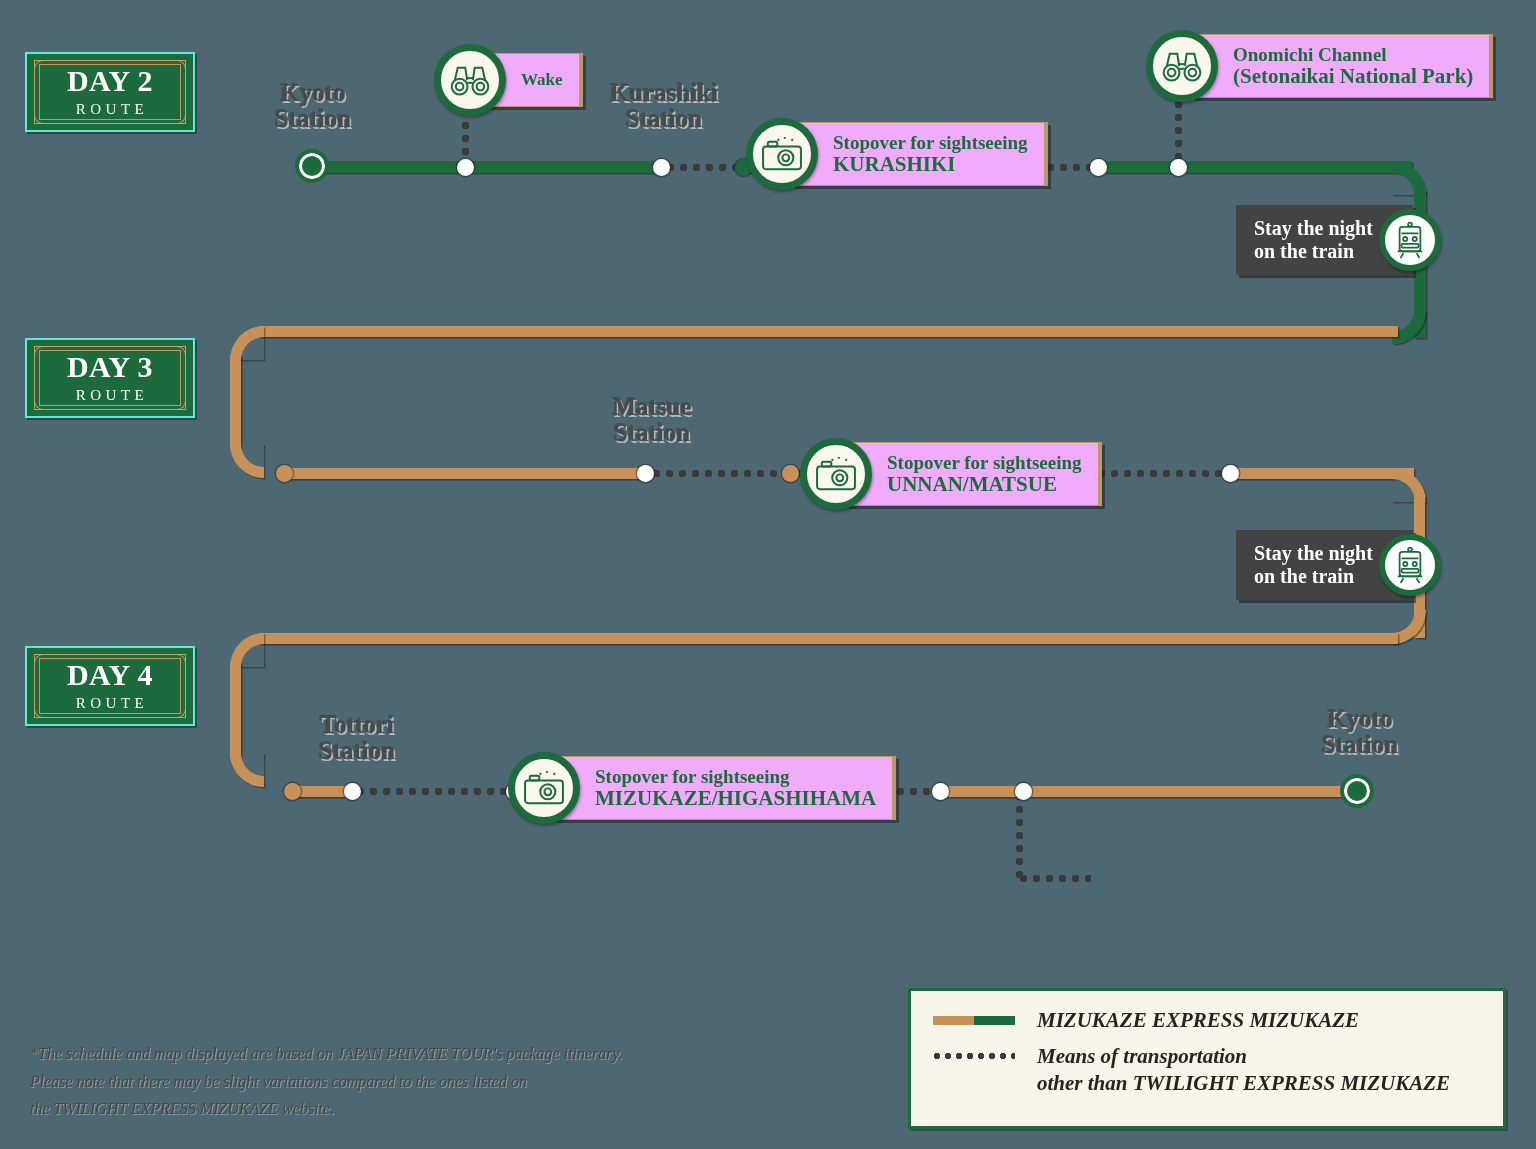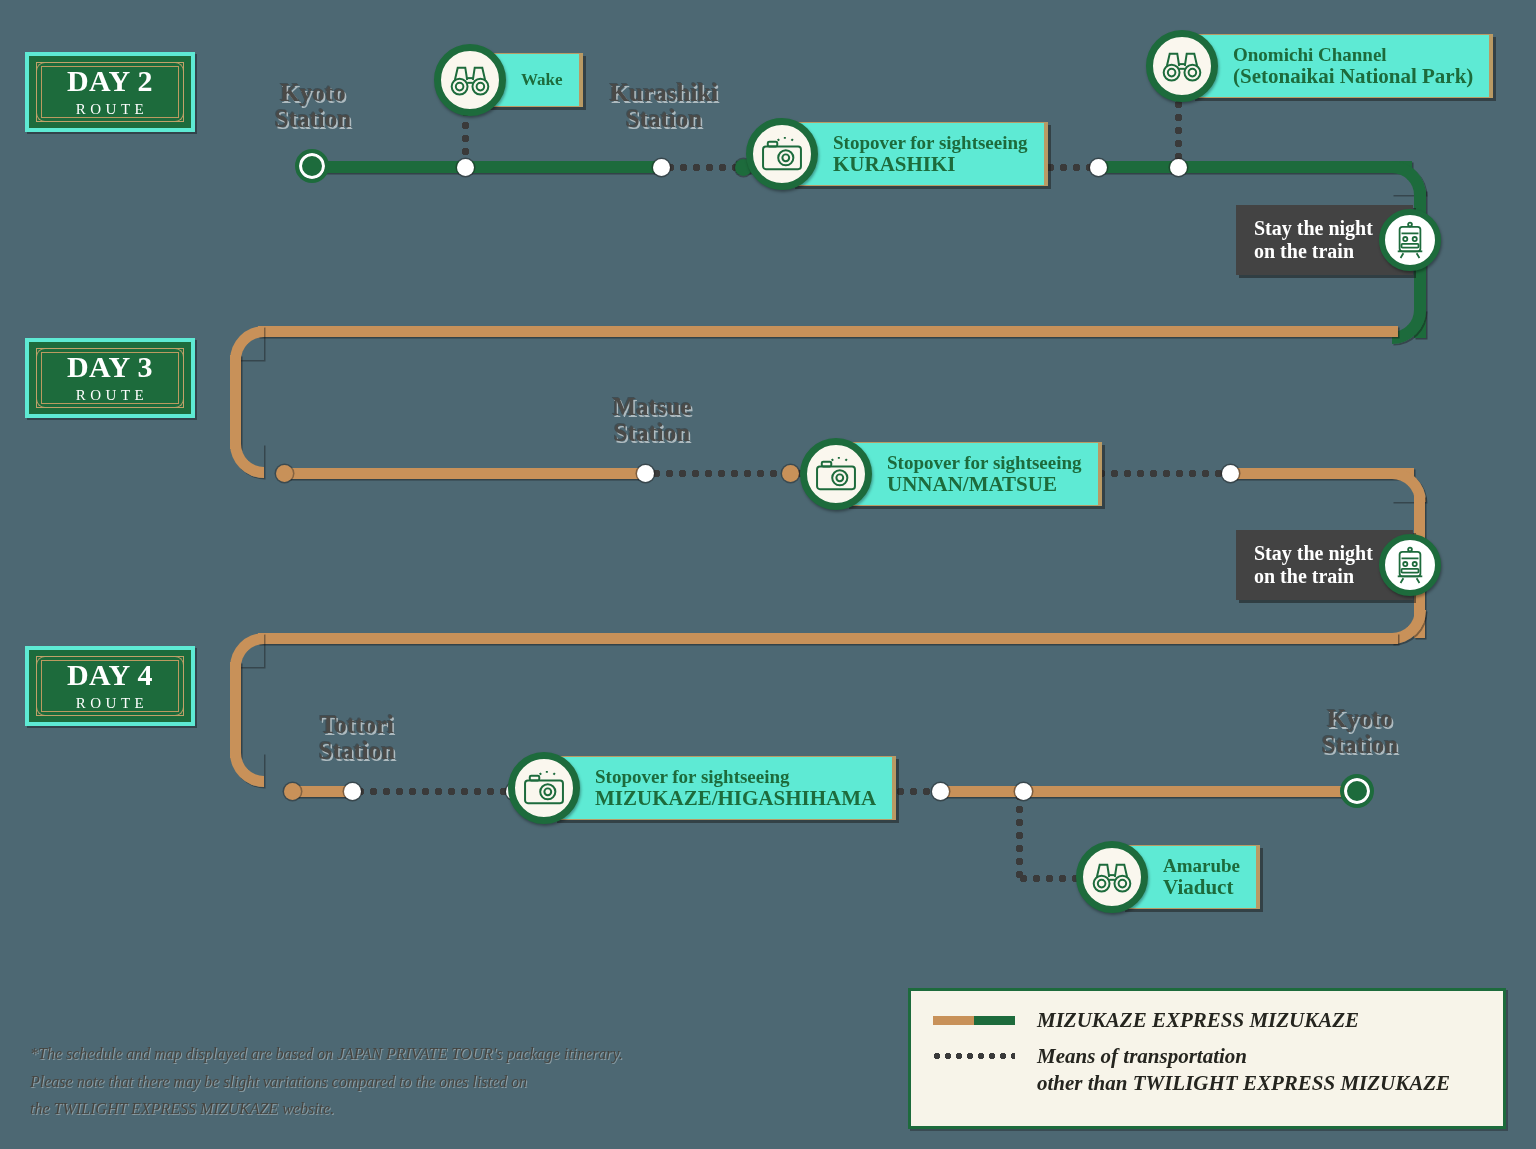--- a/index.html
+++ b/index.html
@@ -9,21 +9,21 @@
     font-family: "Liberation Serif", "DejaVu Serif", serif;
     overflow: hidden;
   }
   #stage { position: relative; width: 1536px; height: 1149px; }
 
   
   .day-badge {
     position: absolute;
     width: 170px; height: 80px;
     background: #1d6b3c;
-    border: 4px solid #5eead4;
+    border: 2px solid #5eead4;
     display: flex; flex-direction: column;
     align-items: center; justify-content: center;
     box-shadow: 2px 2px 0 rgba(0,0,0,.35);
   }
   .day-badge .frame {
     position: absolute; left: 7px; top: 6px; right: 7px; bottom: 6px;
     border: 1.5px solid #c2a169;
   }
   .day-badge .frame2 {
     position: absolute; left: 12px; top: 10px; right: 12px; bottom: 10px;
@@ -122,21 +122,21 @@
     z-index: 9;
   }
   .info-card .disc {
     width: 72px; height: 72px; border-radius: 50%;
     background: #faf7ee; border: 7px solid #1d6b3c;
     display: flex; align-items: center; justify-content: center;
     position: relative; z-index: 3; flex: 0 0 auto;
     box-shadow: 1px 2px 3px rgba(0,0,0,.35);
   }
   .info-card .panel {
-    background: #5eead4;
+    background: #f0abfc;
     border: 1px solid #b99a64;
     border-right-width: 4px;
     margin-left: -26px; padding: 9px 16px 9px 40px;
     min-height: 54px;
     display: flex; flex-direction: column; justify-content: center;
     box-shadow: 3px 3px 0 rgba(25,25,25,.5);
     position: relative; z-index: 1;
   }
   .info-card .panel .l1 {
     color: #1d6b3c; font-size: 19px; font-weight: bold; line-height: 1.12;
@@ -431,38 +431,20 @@
         <rect x="8" y="6" width="10" height="5" rx="1.5"></rect>
         <path d="M26 3 v-2 M20 5 l-1.5-1.8 M33 5 l1.5-1.8"></path>
       </svg>
     </div>
     <div class="panel">
       <div class="l1">Stopover for sightseeing</div>
       <div class="l2">MIZUKAZE/HIGASHIHAMA</div>
     </div>
   </div>
 
-  <div class="info-card" style="left:1076px; top:841px;">
-    <div class="disc">
-      <svg width="42" height="34" viewBox="0 0 44 36" fill="none" stroke="#1d6b3c" stroke-width="2.1">
-        <circle cx="11" cy="25" r="8.4"></circle>
-          <circle cx="33" cy="25" r="8.4"></circle>
-        <circle cx="11" cy="25" r="4"></circle>
-          <circle cx="33" cy="25" r="4"></circle>
-        <path d="M6 18 L9 5 L17 5 L19 18"></path>
-          <path d="M38 18 L35 5 L27 5 L25 18"></path>
-        <path d="M19 16 h6"></path>
-          <path d="M19 21 h6"></path>
-      </svg>
-    </div>
-    <div class="panel">
-      <div class="l1">Amarube</div>
-      <div class="l2">Viaduct</div>
-    </div>
-  </div>
 
   <div class="legend" style="left:908px; top:988px; width:598px;">
     <div class="legend-row">
       <div class="swatch">
         <div class="sw-line">
             <div class="a"></div>
             <div class="b"></div>
           </div>
       </div>
       <div class="txt">MIZUKAZE EXPRESS MIZUKAZE</div>

